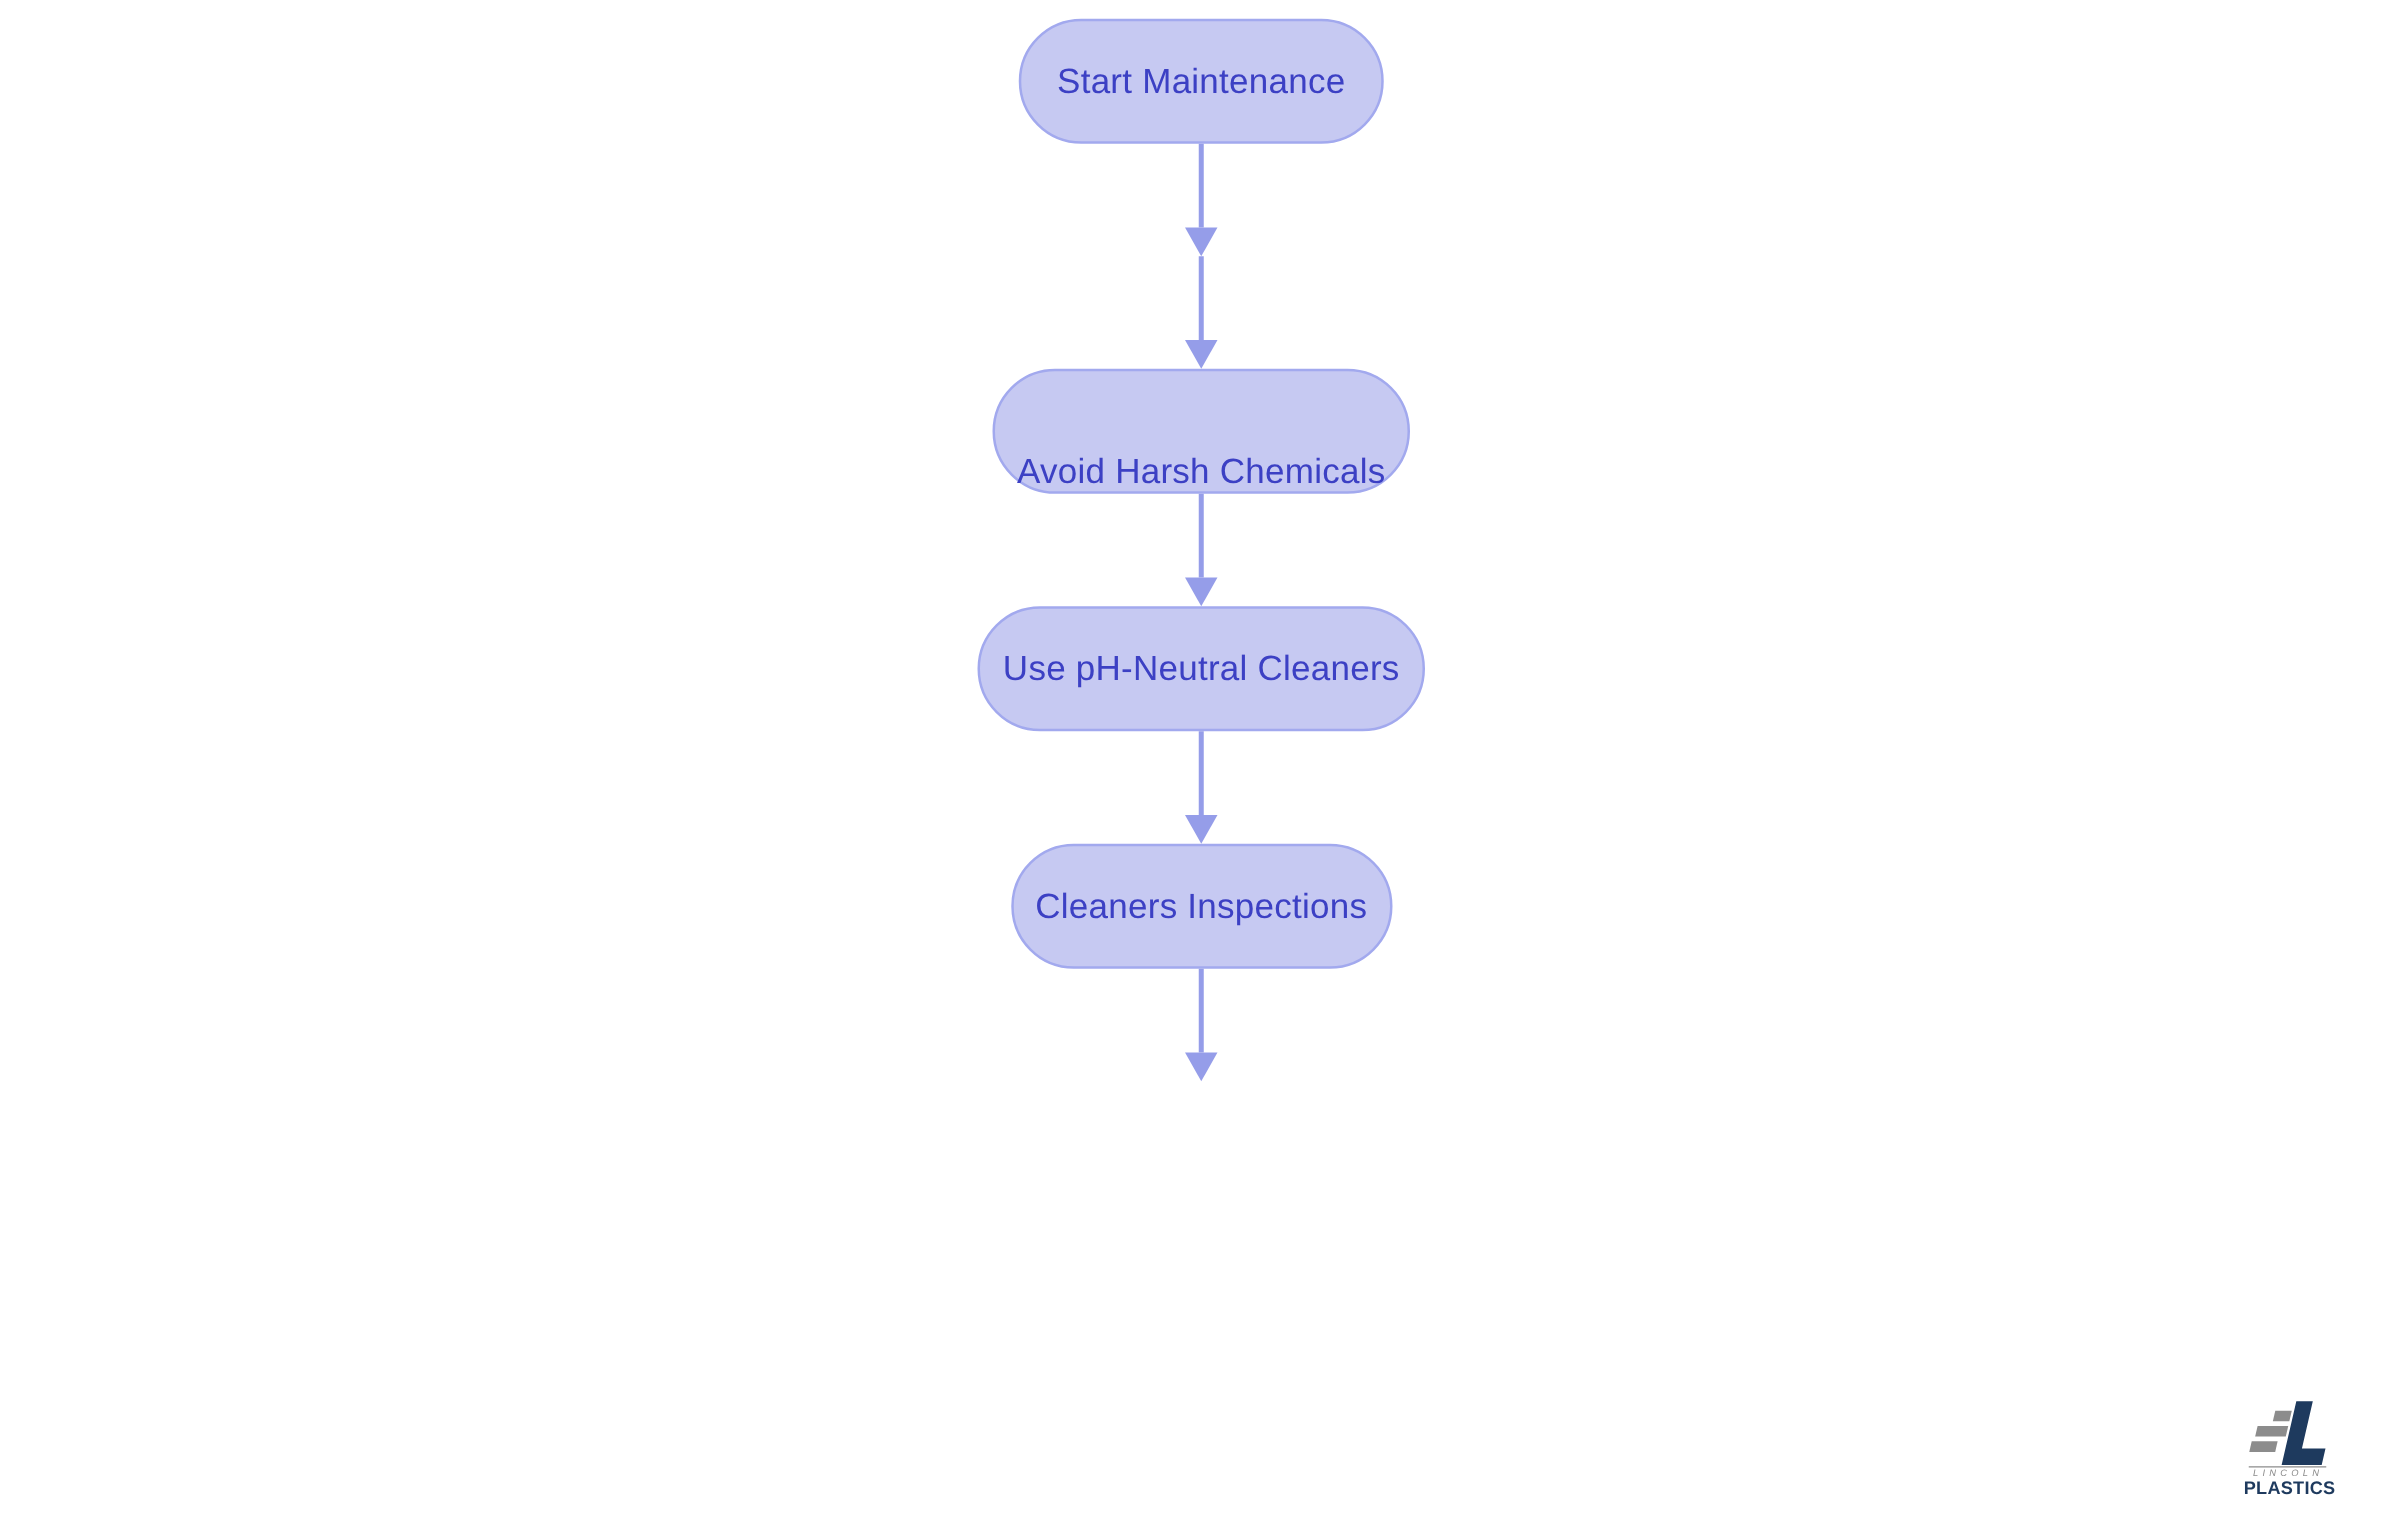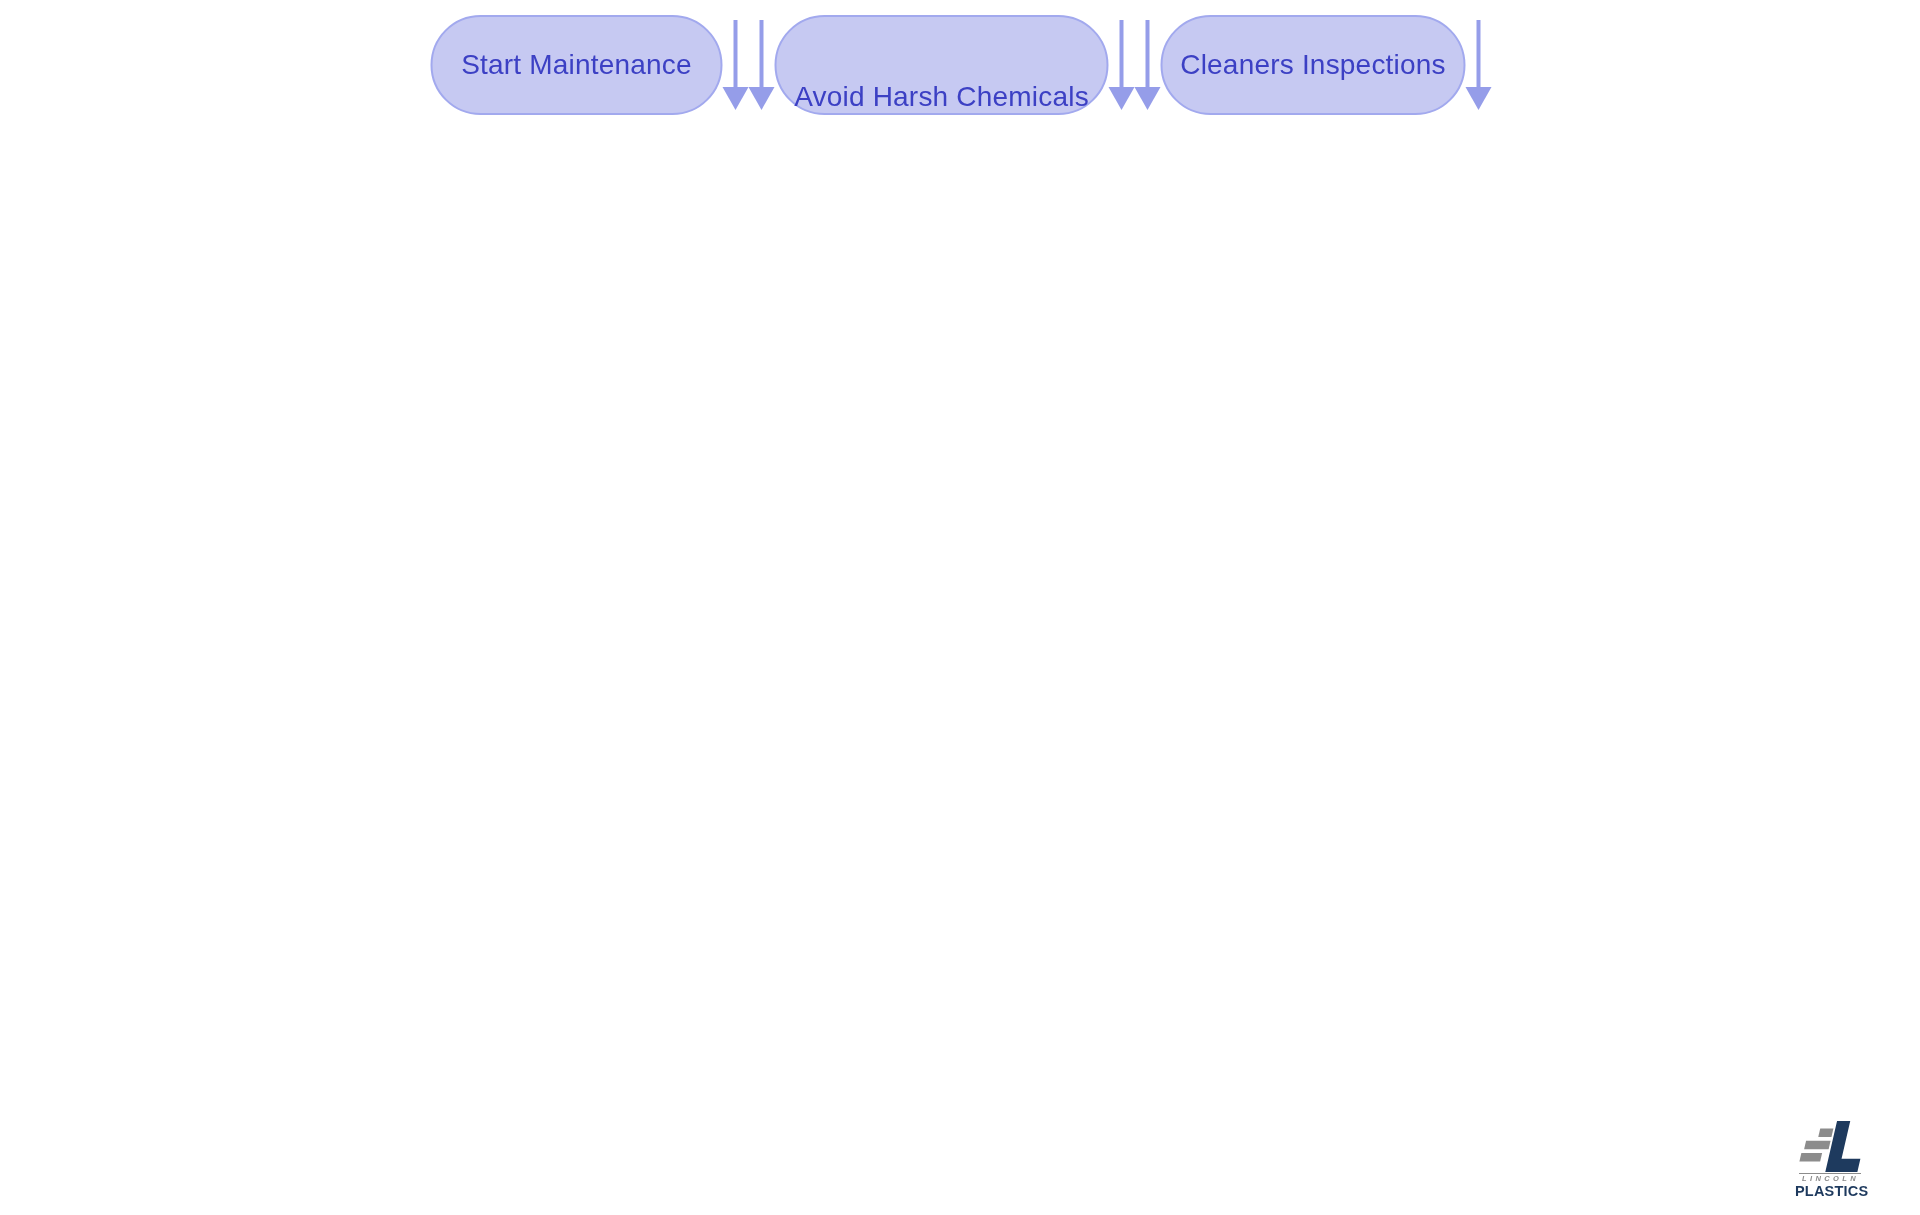--- a/index.html
+++ b/index.html
@@ -12,20 +12,21 @@
     font-family: "Liberation Sans", sans-serif;
   }
 
   
   .flow {
     position: absolute;
     top: 15px;
     left: 961px;
     transform: translateX(-50%);
     display: flex;
+    flex-direction: column;
     align-items: center;
   }
   .node {
     box-sizing: border-box;
     height: 100px;
     border-radius: 50px;
     background: var(--node-fill, #c6c9f2);
     border: 2px solid var(--node-border, #a2a9ee);
     color: var(--node-text, #3c40c4);
     font-size: 28px;
@@ -71,21 +72,21 @@
   }
   .logo-mark { display: block; width: 66px; height: 53px; margin: 0 auto; }
   .logo-rule {
     border-top: 1.2px solid var(--logo-gray, #8c8c8c);
     margin: 1px 2px 1px 4px;
   }
   .logo-lincoln {
     color: var(--logo-gray, #8c8c8c);
     font-size: 7.5px;
     font-style: italic;
-    font-weight: 700;
+    font-weight: 400;
     letter-spacing: 3.4px;
     padding-left: 3px;
     line-height: 1;
   }
   .logo-plastics {
     color: var(--logo-navy, #1e3a5e);
     font-size: 14.5px;
     font-weight: bold;
     letter-spacing: 0.2px;
     line-height: 1;
@@ -116,20 +117,23 @@
 
     <div class="node n3">
       <span>Avoid Harsh Chemicals</span>
     </div>
 
     <div class="edge">
       <div class="edge-line"></div>
       <div class="edge-head"></div>
     </div>
 
+    <div class="node n4">
+      <span>Use pH-Neutral Cleaners</span>
+    </div>
 
     <div class="edge">
       <div class="edge-line"></div>
       <div class="edge-head"></div>
     </div>
 
     <div class="node n5">
       <span>Cleaners Inspections</span>
     </div>
 

